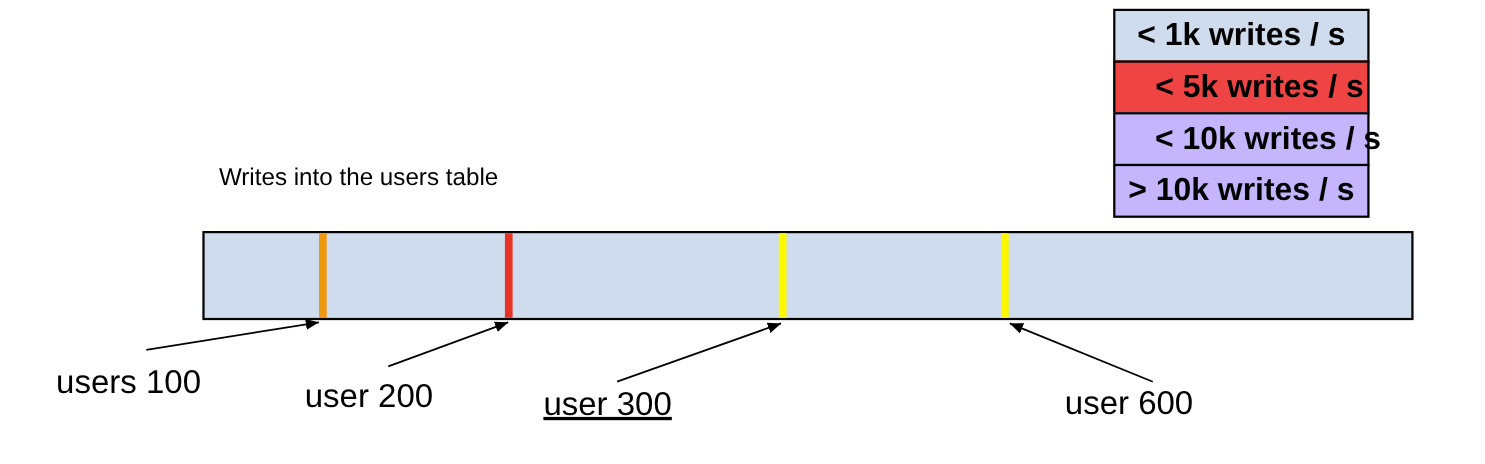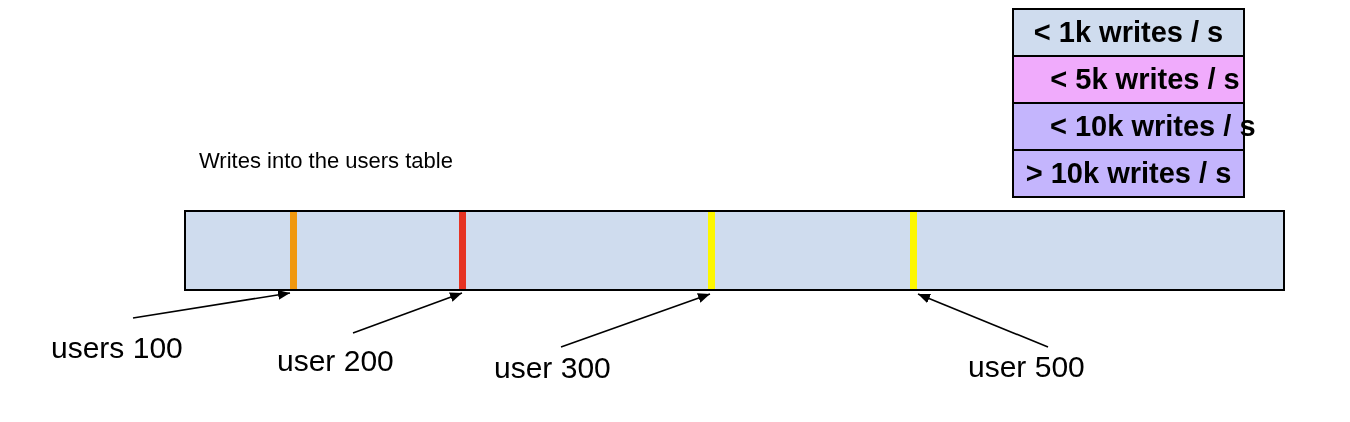--- a/index.html
+++ b/index.html
@@ -66,21 +66,21 @@
 
   
   .user-label {
     position: absolute;
     font-size: 30px;
     line-height: 34px;
     white-space: nowrap;
   }
   .label-100 { left: 51px;  top: 331px; }
   .label-200 { left: 277px; top: 344px; text-align: right; }
-  .label-300 { left: 494px; top: 351px; }
+  .label-300 { left: 494px; top: 351px; text-decoration: underline; }
   .label-400 { left: 968px; top: 350px; }
 
   
   .arrows-layer {
     position: absolute;
     left: 0; top: 0;
     width: 1350px;
     height: 422px;
     pointer-events: none;
   }
@@ -92,21 +92,21 @@
 </style>
 </head>
 <body>
 
 <div class="canvas">
 
   <div class="diagram-title">Writes into the users table</div>
 
   <div class="legend">
     <div class="legend-row" style="background-color: rgb(207, 220, 238);">&lt; 1k writes / s</div>
-    <div class="legend-row" style="background-color: #f0abfc; padding-left: 33px;">&lt; 5k writes / s</div>
+    <div class="legend-row" style="background-color: #ef4444; padding-left: 33px;">&lt; 5k writes / s</div>
     <div class="legend-row" style="background-color: #c4b5fd; padding-left: 36px;">&lt; 10k writes / s</div>
     <div class="legend-row" style="background-color: #c4b5fd;">&gt; 10k writes / s</div>
   </div>
 
   <div class="users-bar" style="background-color: rgb(207, 220, 238);">
     <div class="stripe stripe-100" style="background-color: rgb(240, 152, 15);"></div>
     <div class="stripe stripe-200" style="background-color: rgb(230, 51, 35);"></div>
     <div class="stripe stripe-300" style="background-color: rgb(253, 247, 0);"></div>
     <div class="stripe stripe-400" style="background-color: rgb(253, 247, 0);"></div>
   </div>
@@ -119,15 +119,15 @@
     </defs>
     <line class="arrow-line" x1="133" y1="318" x2="290" y2="293" marker-end="url(#ah)"></line>
     <line class="arrow-line" x1="353" y1="333" x2="462" y2="293" marker-end="url(#ah)"></line>
     <line class="arrow-line" x1="561" y1="347" x2="710" y2="294" marker-end="url(#ah)"></line>
     <line class="arrow-line" x1="1048" y1="347" x2="918" y2="294" marker-end="url(#ah)"></line>
   </svg>
 
   <div class="user-label label-100">users 100</div>
   <div class="user-label label-200">user 200</div>
   <div class="user-label label-300">user 300</div>
-  <div class="user-label label-400">user 500</div>
+  <div class="user-label label-400">user 600</div>
 
 </div>
 
 </body></html>

